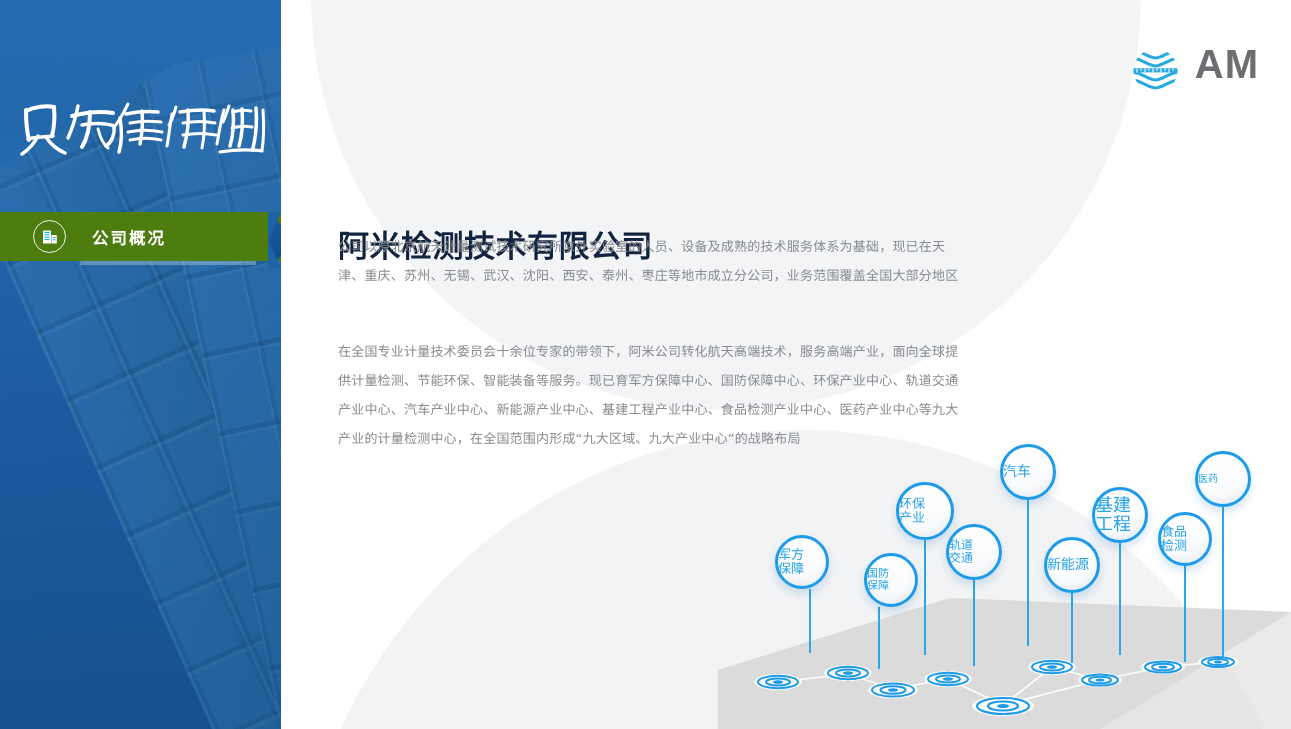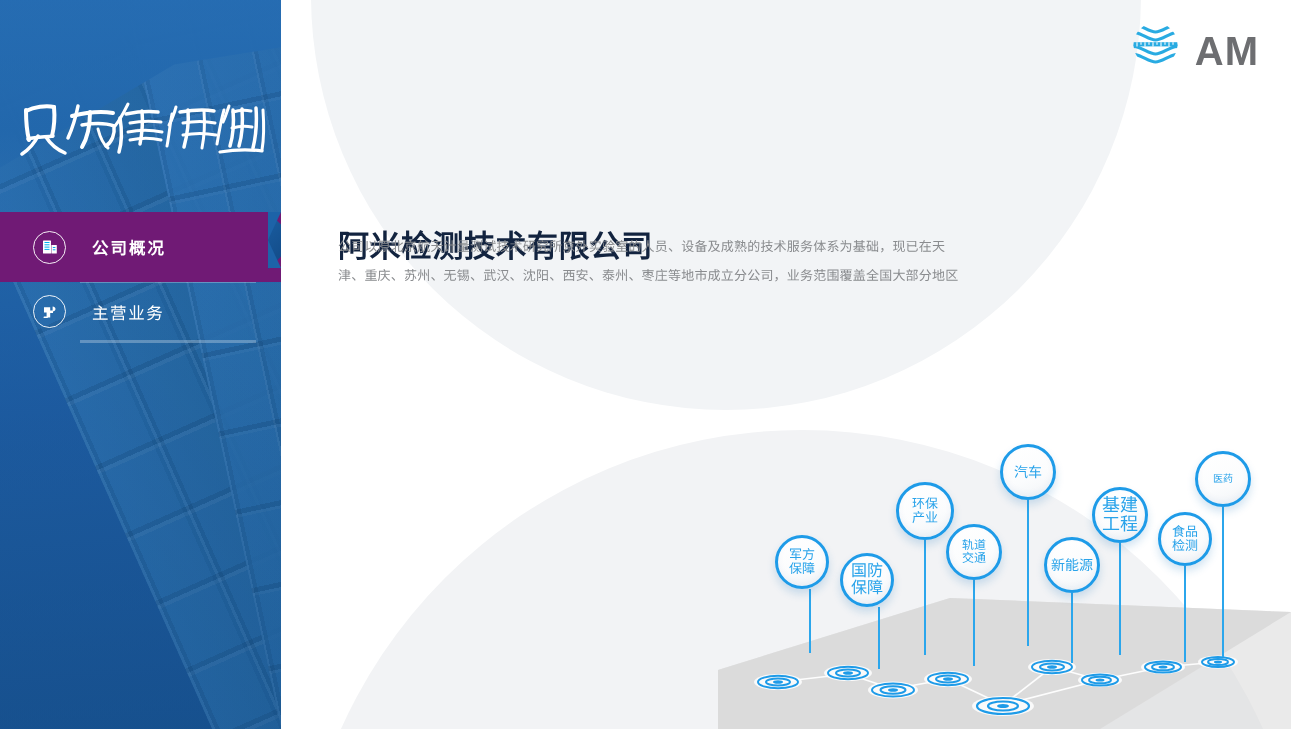--- a/index.html
+++ b/index.html
@@ -95,21 +95,21 @@
     width:31px;height:31px;border-radius:50%;
     border:1.6px solid rgba(255,255,255,.92);
     display:flex;align-items:center;justify-content:center;flex:0 0 auto;
   }
   .nav-item .ico svg{display:block;}
   .nav-label{
     margin-left:26px;color:#ffffff;font-size:16.5px;letter-spacing:1.6px;
     font-family:"DejaVu Sans","Liberation Sans",sans-serif;
   }
   .nav-item.active{
-    background:#701a75;height:70px;
+    background:#4d7c0f;height:49px;
     width:281px;
   }
   .nav-item.active .nav-label{font-weight:bold;letter-spacing:2px;}
   .nav-item.active::after{
     content:"";position:absolute;right:0;top:0;width:0;height:0;
     border-top:28.5px solid #1d63a8;
     border-bottom:28.5px solid #1d63a8;
     border-right:13px solid transparent;
   }
   .nav-item.active .fold{
@@ -129,38 +129,38 @@
   }
   .para{
     position:absolute;left:338px;width:625px;
     font-size:13px;line-height:29px;color:#8a8c8f;letter-spacing:.2px;
     font-family:"DejaVu Sans","Liberation Sans",sans-serif;
   }
   .para.p1{top:232px;}
   .para.p2{top:337px;}
 
   
-  .logo{position:absolute;right:32px;top:18px;display:flex;align-items:flex-end;gap:13px;}
+  .logo{position:absolute;right:32px;top:44px;display:flex;align-items:flex-start;gap:13px;}
   .logo-mark{width:53px;height:53px;flex:0 0 auto;}
   .logo-text{
     font-size:40px;font-weight:bold;color:#6d6e71;letter-spacing:1px;
     font-family:"Liberation Sans","DejaVu Sans",sans-serif;line-height:1;
   }
 
   
   .info{position:absolute;left:700px;top:430px;width:591px;height:299px;}
   .info svg{position:absolute;left:0;top:0;}
   .bubble{
     position:absolute;border-radius:50%;
     background:linear-gradient(160deg,#ffffff 0%, #fbfcfd 60%, #f1f4f7 100%);
     border:3px solid #1e9be8;
     box-shadow:0 5px 9px rgba(30,120,190,.20), inset 0 -3px 6px rgba(0,80,150,.05);
-    display:flex;align-items:center;justify-content:center;text-align:center;
+    display:flex;align-items:center;justify-content:flex-start;text-align:center;
     color:#29a3ea;font-weight:500;line-height:1.05;
-    font-family:Liberation Sans, sans-serif;
+    font-family:Liberation Serif, serif;
     box-sizing:border-box;
   }
   .bubble span{display:block;}
   .stem{position:absolute;width:2px;background:#2ba6ec;}
 </style>
 </head>
 <body>
 
 <div class="slide">
 
@@ -239,30 +239,20 @@
               <rect x="11.8" y="11.3" width="2.6" height="1"></rect>
             </g>
           </svg>
         </span>
         <span class="nav-label">公司概况</span>
         <span class="fold"></span>
       </div>
 
       <div class="nav-sep"></div>
 
-      <div class="nav-item">
-        <span class="ico">
-          <svg width="18" height="18" viewBox="0 0 18 18">
-            <path d="M3 4.2h6.2v3.2H12v2.6H9.2v4.4H5.6V9.6H3z" fill="#fff"></path>
-            <path d="M11.6 3.6c1.6 0 2.9 1.1 2.9 2.5s-1.3 2.5-2.9 2.5z" fill="#fff"></path>
-            <rect x="2.6" y="13.6" width="4.2" height="1.5" fill="#fff" rx=".4"></rect>
-          </svg>
-        </span>
-        <span class="nav-label">主营业务</span>
-      </div>
 
       <div class="nav-sep"></div>
 
 
       <div class="nav-sep"></div>
 
 
       <div class="nav-sep"></div>
     </div>
   </div>
@@ -288,20 +278,21 @@
         <g clip-path="url(#sphereClip)" fill="none" stroke="#ffffff" stroke-width="1.1">
           <path d="M8 24.2v4.2M12 24.2v2.6M16 24.2v4.2M20 24.2v2.6M24 24.2v4.2M28 24.2v2.6M32 24.2v4.2M36 24.2v2.6M40 24.2v4.2M44 24.2v2.6"></path>
         </g>
       </svg>
     </span>
     <span class="logo-text">AM</span>
   </div>
 
   <div class="title">阿米检测技术有限公司</div>
   <div class="para p1">公司以原北京航天计量测试技术研究所京外实验室的人员、设备及成熟的技术服务体系为基础，现已在天津、重庆、苏州、无锡、武汉、沈阳、西安、泰州、枣庄等地市成立分公司，业务范围覆盖全国大部分地区</div>
+  <div class="para p2">在全国专业计量技术委员会十余位专家的带领下，阿米公司转化航天高端技术，服务高端产业，面向全球提供计量检测、节能环保、智能装备等服务。现已育军方保障中心、国防保障中心、环保产业中心、轨道交通产业中心、汽车产业中心、新能源产业中心、基建工程产业中心、食品检测产业中心、医药产业中心等九大产业的计量检测中心，在全国范围内形成“九大区域、九大产业中心”的战略布局</div>
 
   <div class="info">
 
     <svg width="591" height="299" aria-hidden="true">
 
       <polygon points="18,240 250,168 591,182 400,299 18,299" fill="#dcdcdc" opacity=".95"></polygon>
       <polygon points="18,240 250,168 591,182 591,299 18,299" fill="#d9d9d9" opacity=".55"></polygon>
 
       <path d="M -60 299 A 505 505 0 0 1 352 -180 L 352 -200 L -80 -200 Z" fill="none"></path>
 
@@ -377,21 +368,21 @@
 
     <div id="bubbleLayer">
         <div class="stem" style="left: 109px; top: 159px; height: 64px;"></div>
         <div class="bubble" style="left: 75px; top: 105px; width: 54px; height: 54px; font-size: 13px;">
           <div>
             <span>军方</span>
             <span>保障</span>
           </div>
         </div>
         <div class="stem" style="left: 178px; top: 177px; height: 62px;"></div>
-        <div class="bubble" style="left: 140px; top: 123px; width: 54px; height: 54px; font-size: 16px;">
+        <div class="bubble" style="left: 164px; top: 123px; width: 54px; height: 54px; font-size: 11px;">
           <div>
             <span>国防</span>
             <span>保障</span>
           </div>
         </div>
         <div class="stem" style="left: 224px; top: 110px; height: 115px;"></div>
         <div class="bubble" style="left: 196px; top: 52px; width: 58px; height: 58px; font-size: 13px;">
           <div>
             <span>环保</span>
             <span>产业</span>

